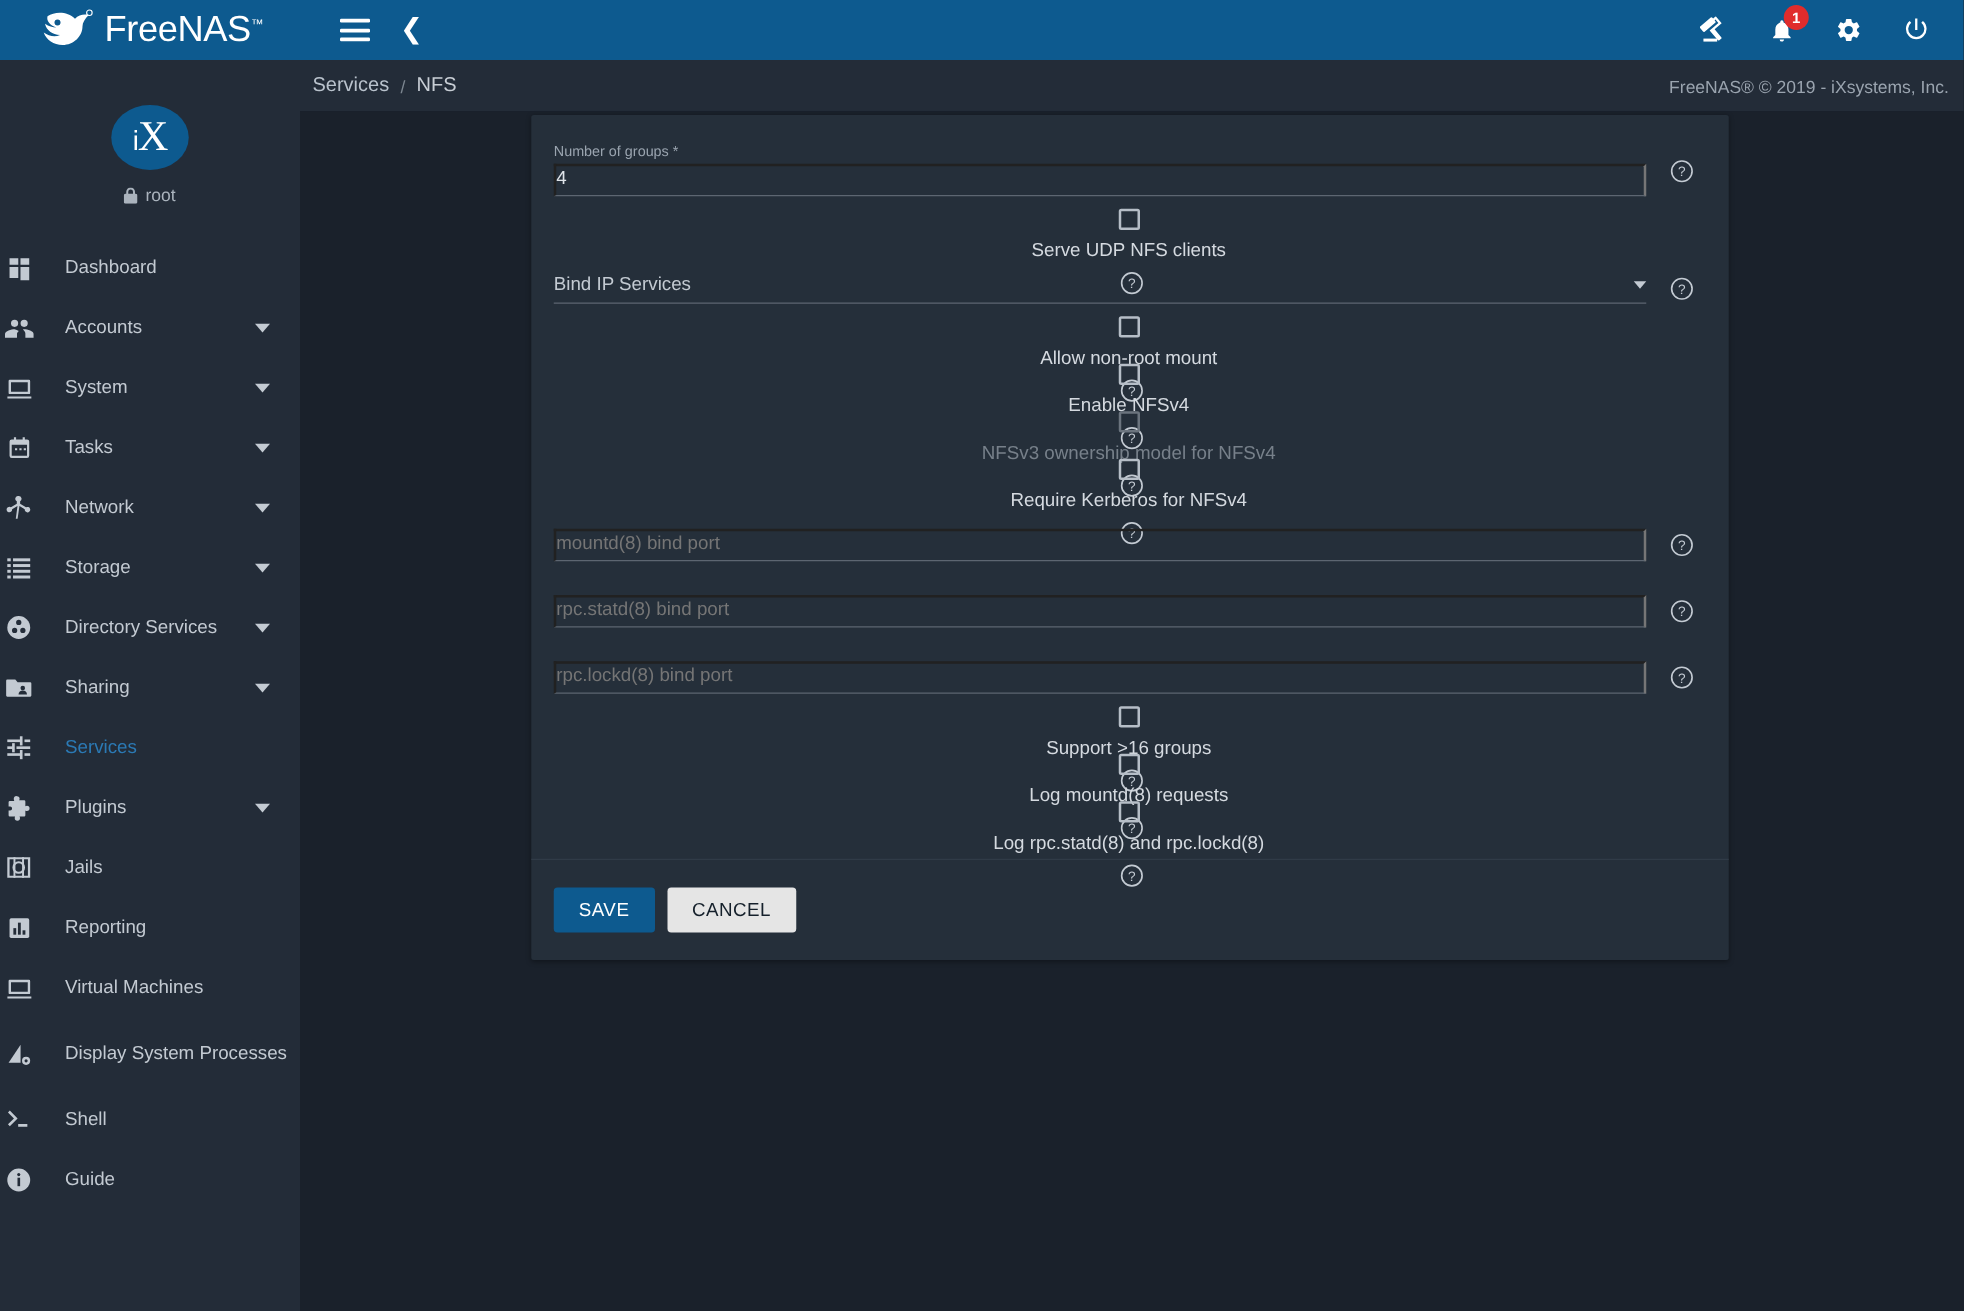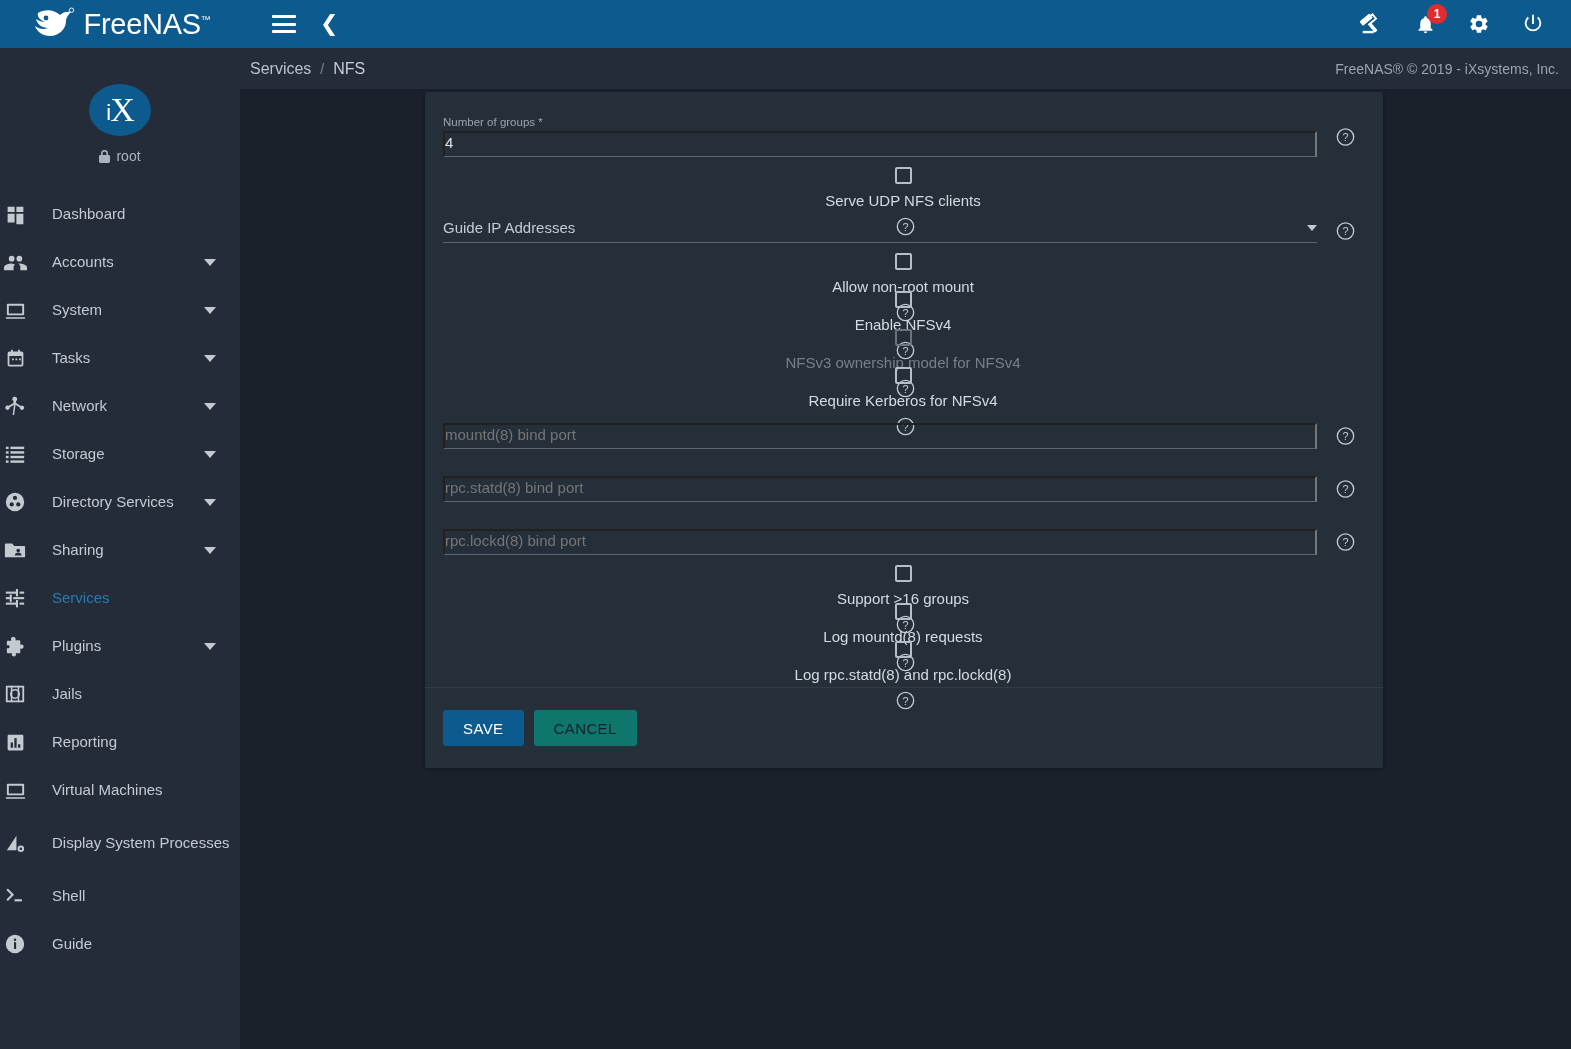--- a/index.html
+++ b/index.html
@@ -142,21 +142,21 @@
   .card-footer {
     border-top: 1px solid #303b47; padding: 22px 20px 22px 18px;
     display: flex; gap: 10px;
   }
   .btn {
     border: none; border-radius: 3px; padding: 0 20px; height: 36px;
     font-size: 15px; font-family: "Liberation Sans", sans-serif;
     cursor: pointer; letter-spacing: 0.4px;
   }
   .btn-save { background: #0d5a8f; color: #ffffff; }
-  .btn-cancel { background: #0f766e; color: #15202b; }
+  .btn-cancel { background: #e5e5e5; color: #15202b; }
 </style>
 </head>
 <body>
 
 <div class="app">
 
   <div class="topbar">
     <div class="logo-zone">
       <svg class="logo-mark" viewBox="0 0 46 34">
         <path fill="#ffffff" d="M8 6 C14 2, 24 2, 30 8 C33 5, 37 4, 41 5 C38 8, 36 11, 36 14
@@ -459,21 +459,21 @@
           <span class="ck-help">
             <svg width="19" height="19" viewBox="0 0 20 20">
               <circle cx="10" cy="10" r="8.6" fill="none" stroke="#c3cad2" stroke-width="1.4"></circle>
               <text x="10" y="14.4" font-size="11.5" fill="#c3cad2" text-anchor="middle" font-family="Liberation Sans, sans-serif">?</text>
             </svg>
           </span>
         </div>
 
         <div class="selectrow">
           <div class="selectbox">
-            <span class="txt">Guide IP Addresses</span>
+            <span class="txt">Bind IP Services</span>
             <span class="dncaret"></span>
           </div>
           <span class="help">
             <svg width="19" height="19" viewBox="0 0 20 20">
               <circle cx="10" cy="10" r="8.6" fill="none" stroke="#c3cad2" stroke-width="1.4"></circle>
               <text x="10" y="14.4" font-size="11.5" fill="#c3cad2" text-anchor="middle" font-family="Liberation Sans, sans-serif">?</text>
             </svg>
           </span>
         </div>
 

